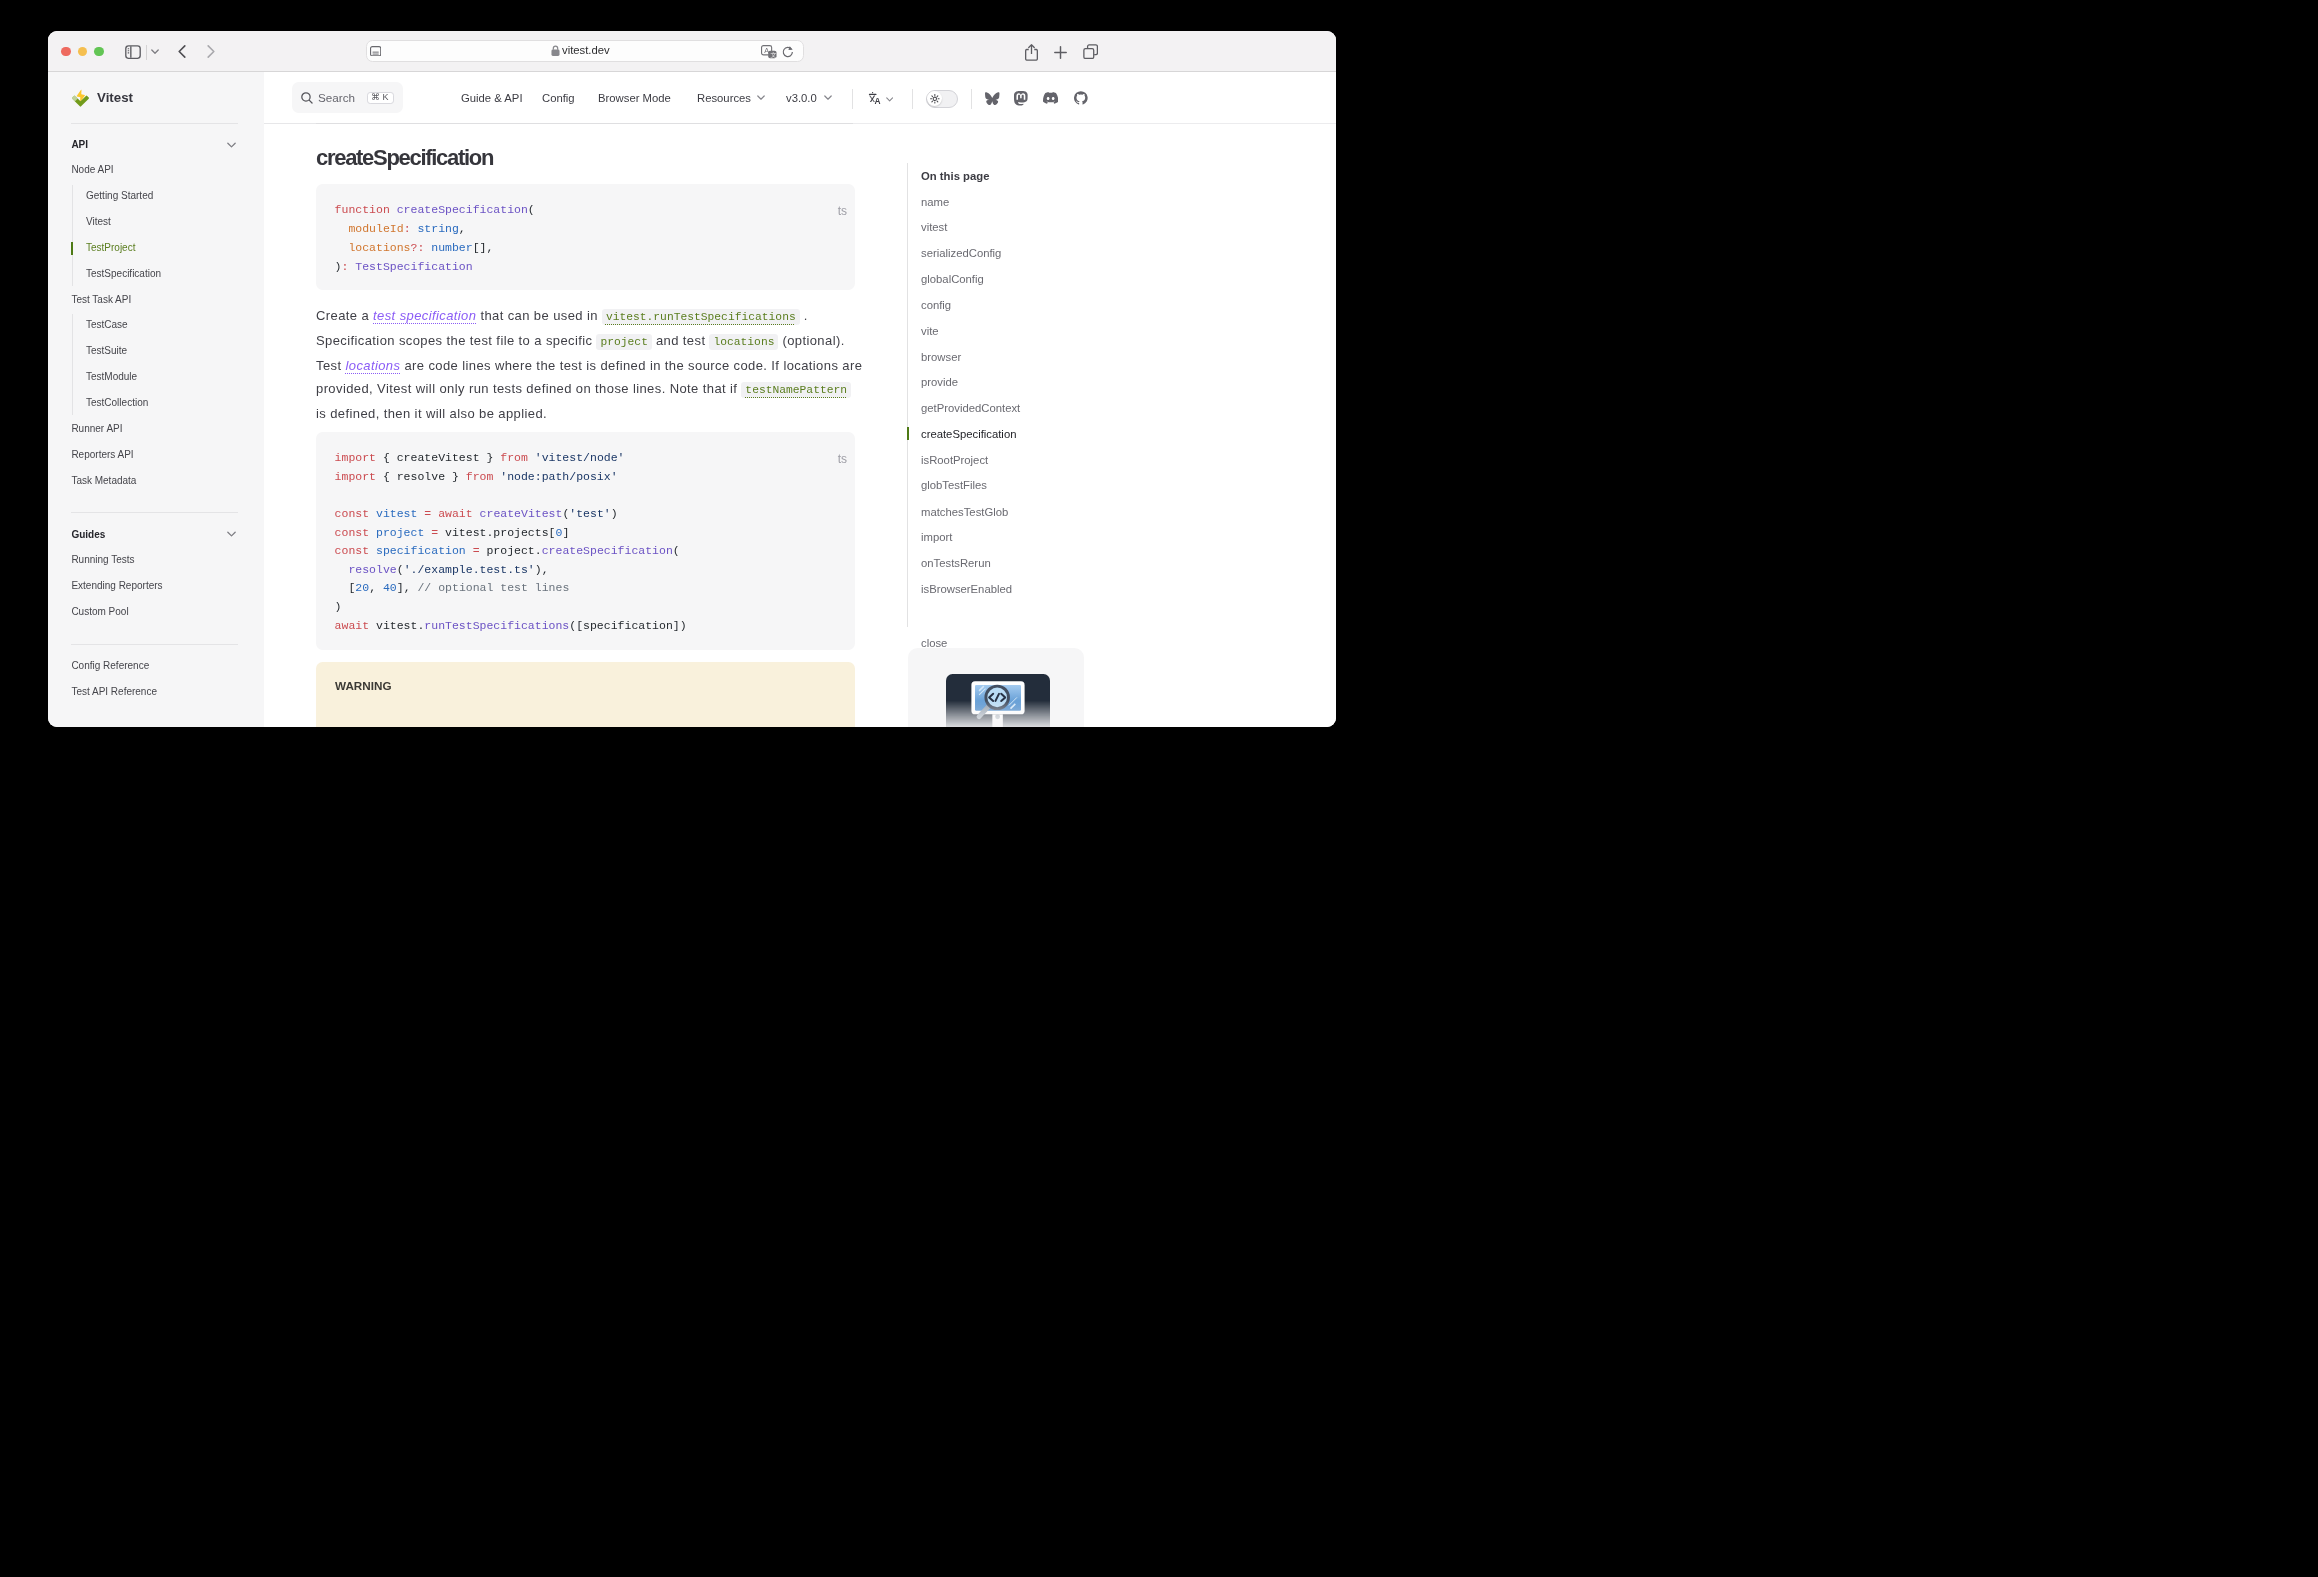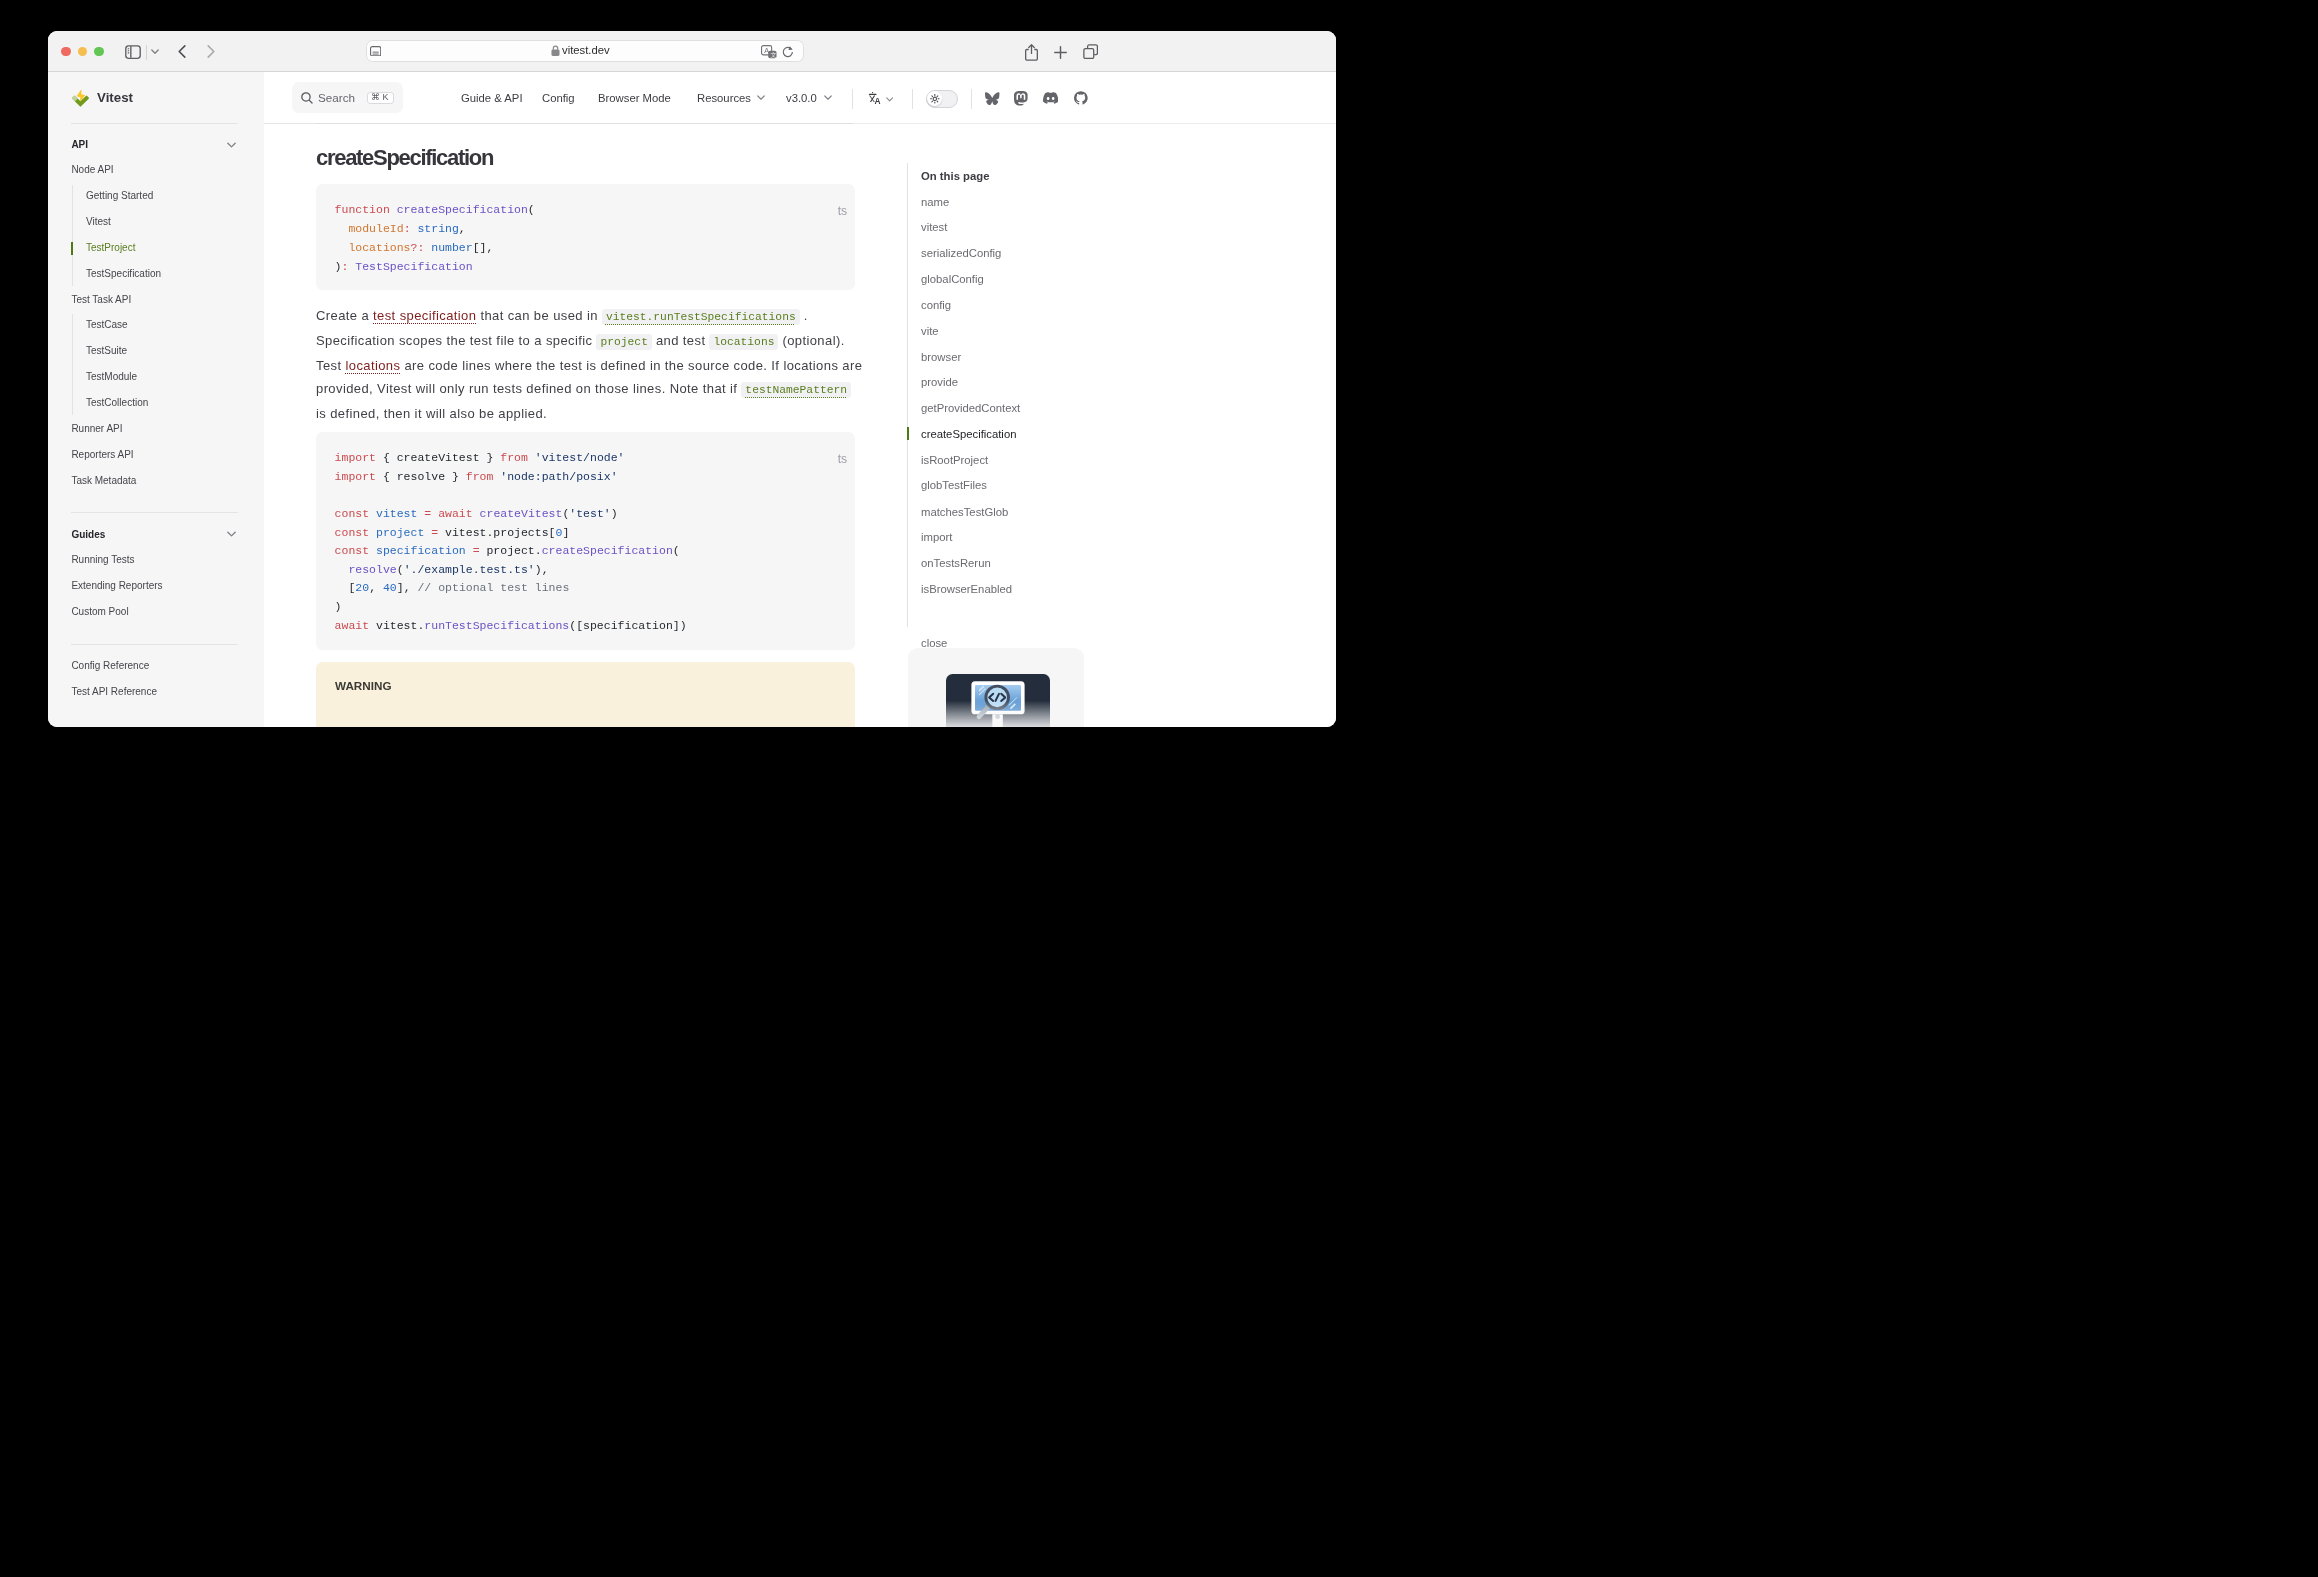--- a/index.html
+++ b/index.html
@@ -30,21 +30,21 @@
   .tslab{position:absolute;right:8px;top:22px;font-size:12px;color:#9d9da5;line-height:11.3px;}
   .k{color:#cb4b50;}   
   .f{color:#6b52c4;}   
   .o{color:#d1762e;}   
   .b{color:#2a6bbf;}   
   .s{color:#1b3766;text-align:right;}   
   .c{color:#6a737d;}   
   .para{position:absolute;left:52px;top:179px;width:557px;font-size:13px;line-height:23px;color:#3f3f46;letter-spacing:0.4px;}
   .icode{font-family:"Liberation Mono",monospace;font-size:11.3px;color:#5a7d1e;background:#f1f1f3;border-radius:3.2px;padding:2px 4px;letter-spacing:0;}
   .icode.lnk{text-decoration:underline dotted;text-underline-offset:4px;text-decoration-thickness:0.8px;}
-  .glink{color:#7f1d1d;text-decoration:underline dotted;text-underline-offset:3.2px;text-decoration-thickness:0.8px;}
+  .glink{color:#8b5cf6;text-decoration:underline dotted;text-underline-offset:3.2px;text-decoration-thickness:0.8px;font-style:italic;}
   
   .aitem{position:absolute;left:873px;font-size:11.3px;line-height:16px;color:#6a6a71;}
   
   .warn{position:absolute;left:52px;top:537px;width:539px;height:129px;background:#f9f1dc;border-radius:6.5px;}
 </style>
 </head>
 <body>
 <div class="win">
 
   <div class="tbar">

